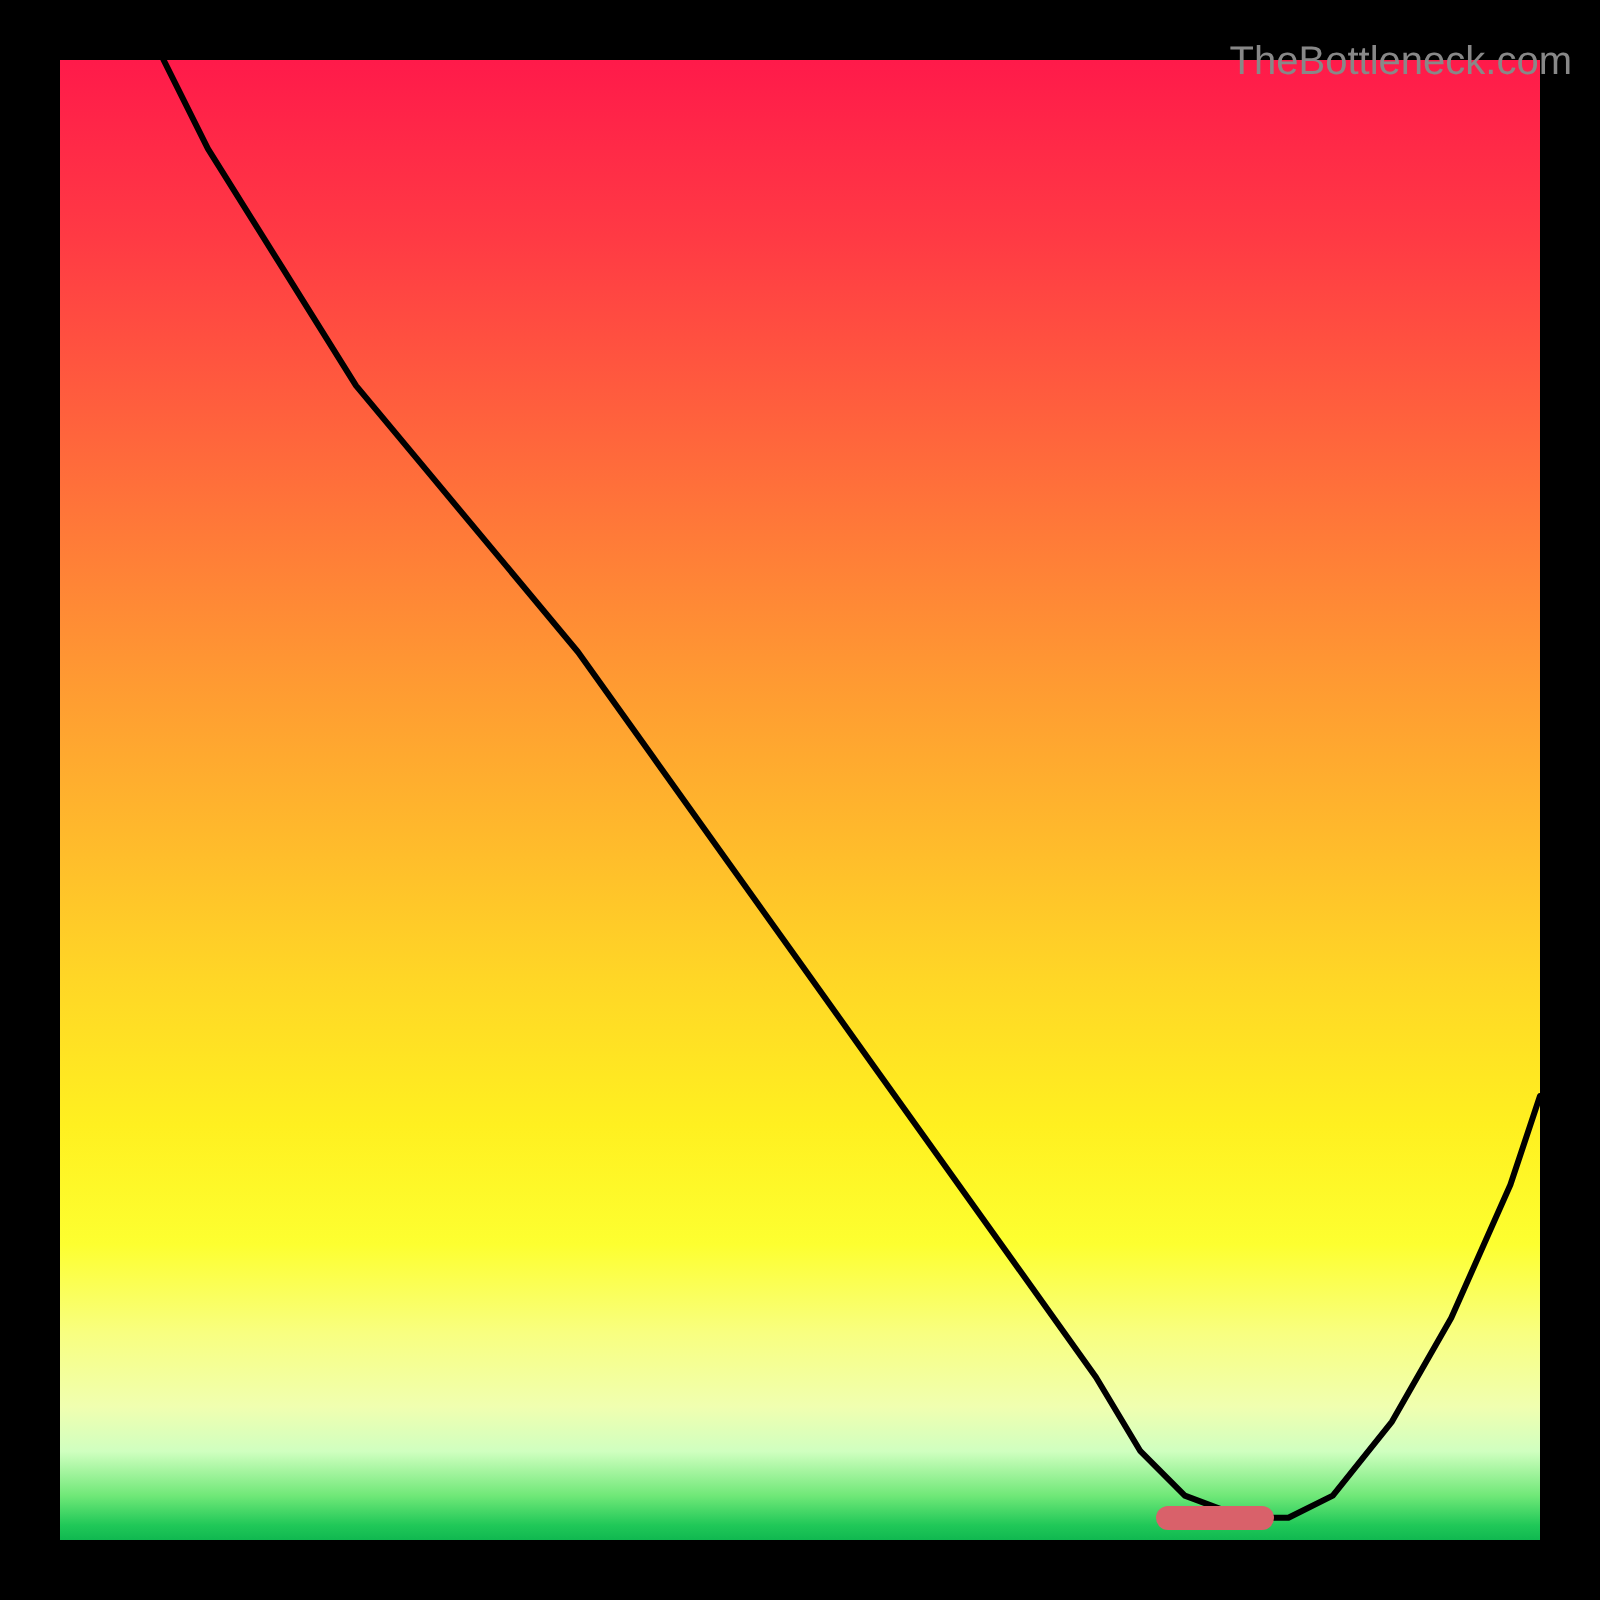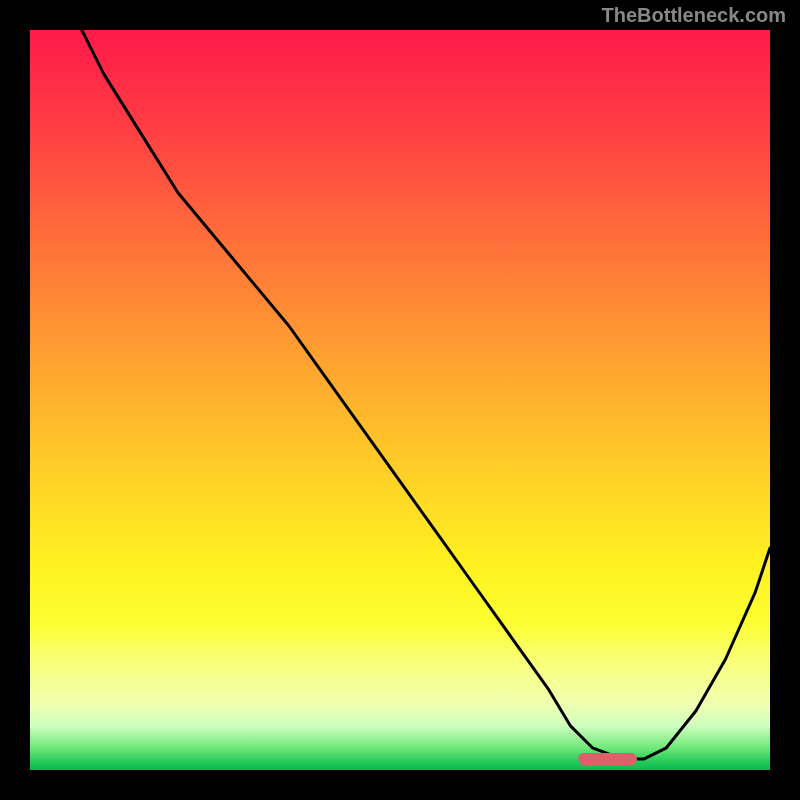--- a/index.html
+++ b/index.html
@@ -6,25 +6,25 @@
     margin: 0;
     padding: 0;
     width: 800px;
     height: 800px;
     background: #000;
     position: relative;
     font-family: Arial, sans-serif;
   }
   .watermark {
     position: absolute;
-    top: 4px;
+    top: 20px;
     right: 14px;
     color: #888;
     font-size: 20px;
-    font-weight: 700;
+    font-weight: 400;
     z-index: 10;
   }
   .plot-area {
     position: absolute;
     left: 30px;
     top: 30px;
     width: 740px;
     height: 740px;
   }
   .gradient-bg {

